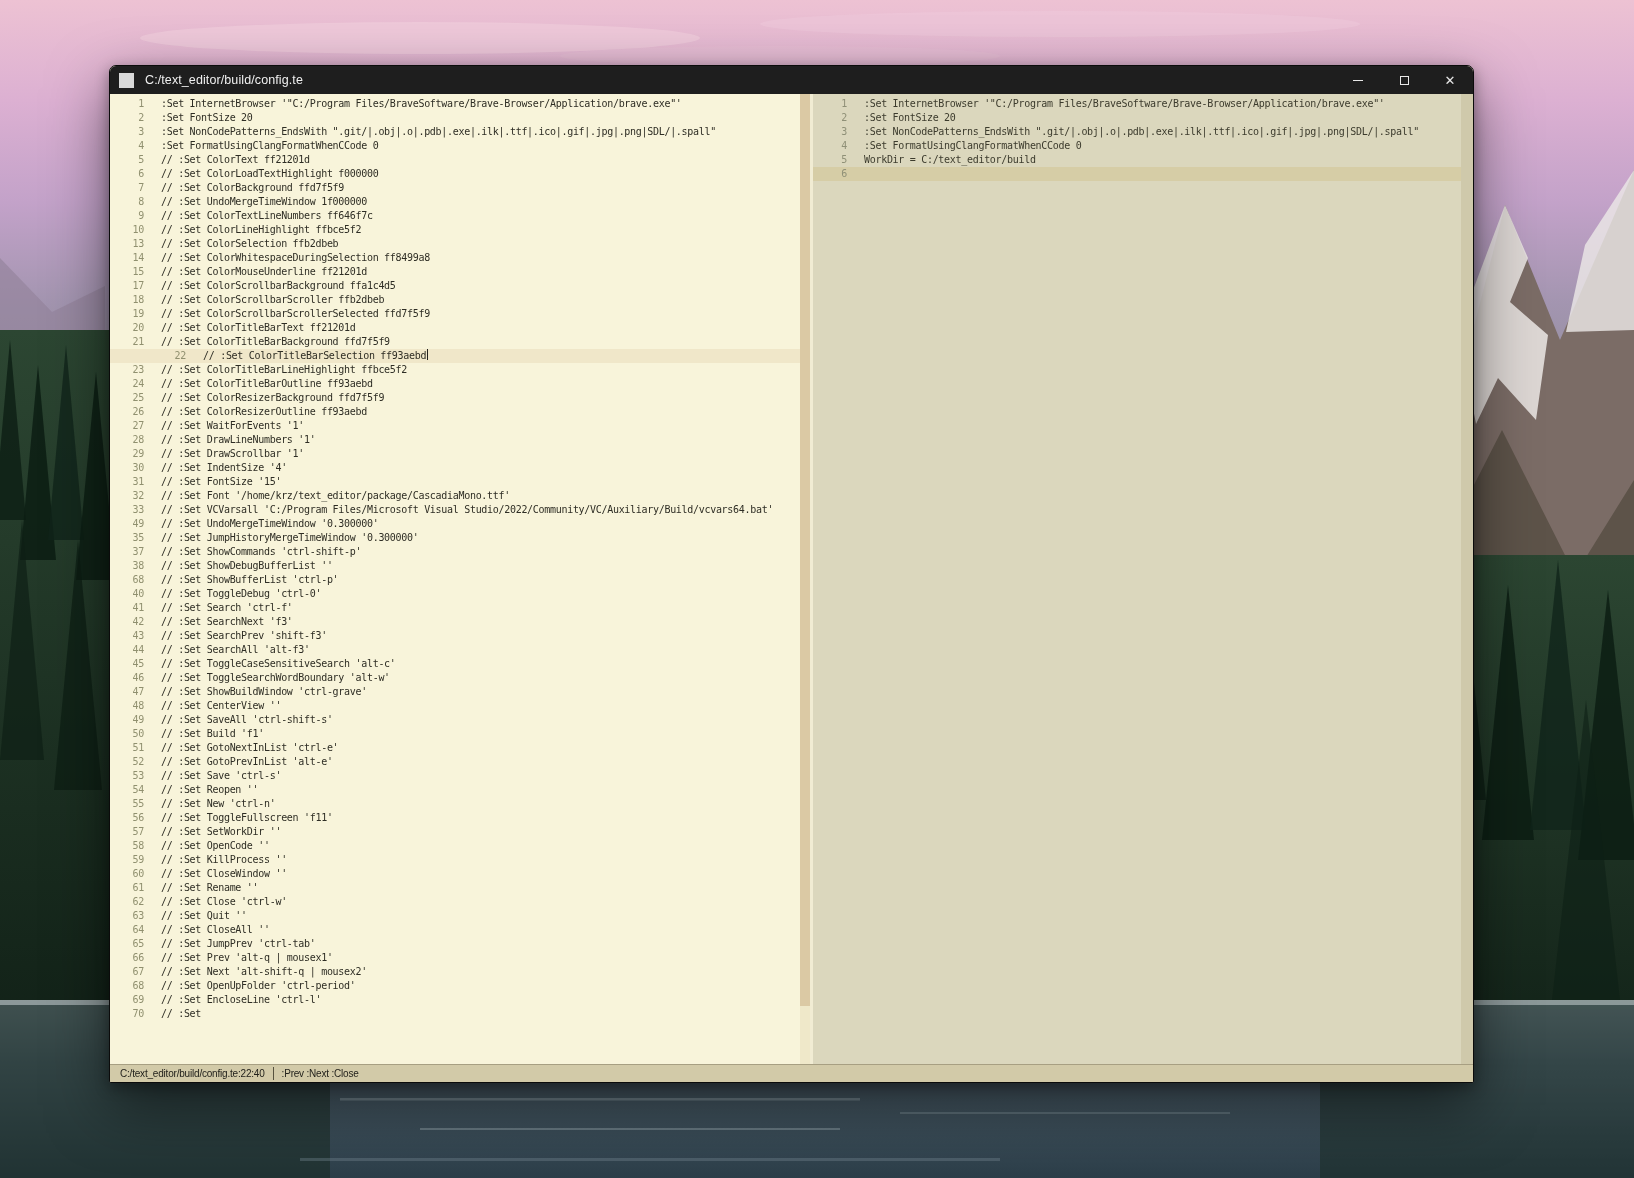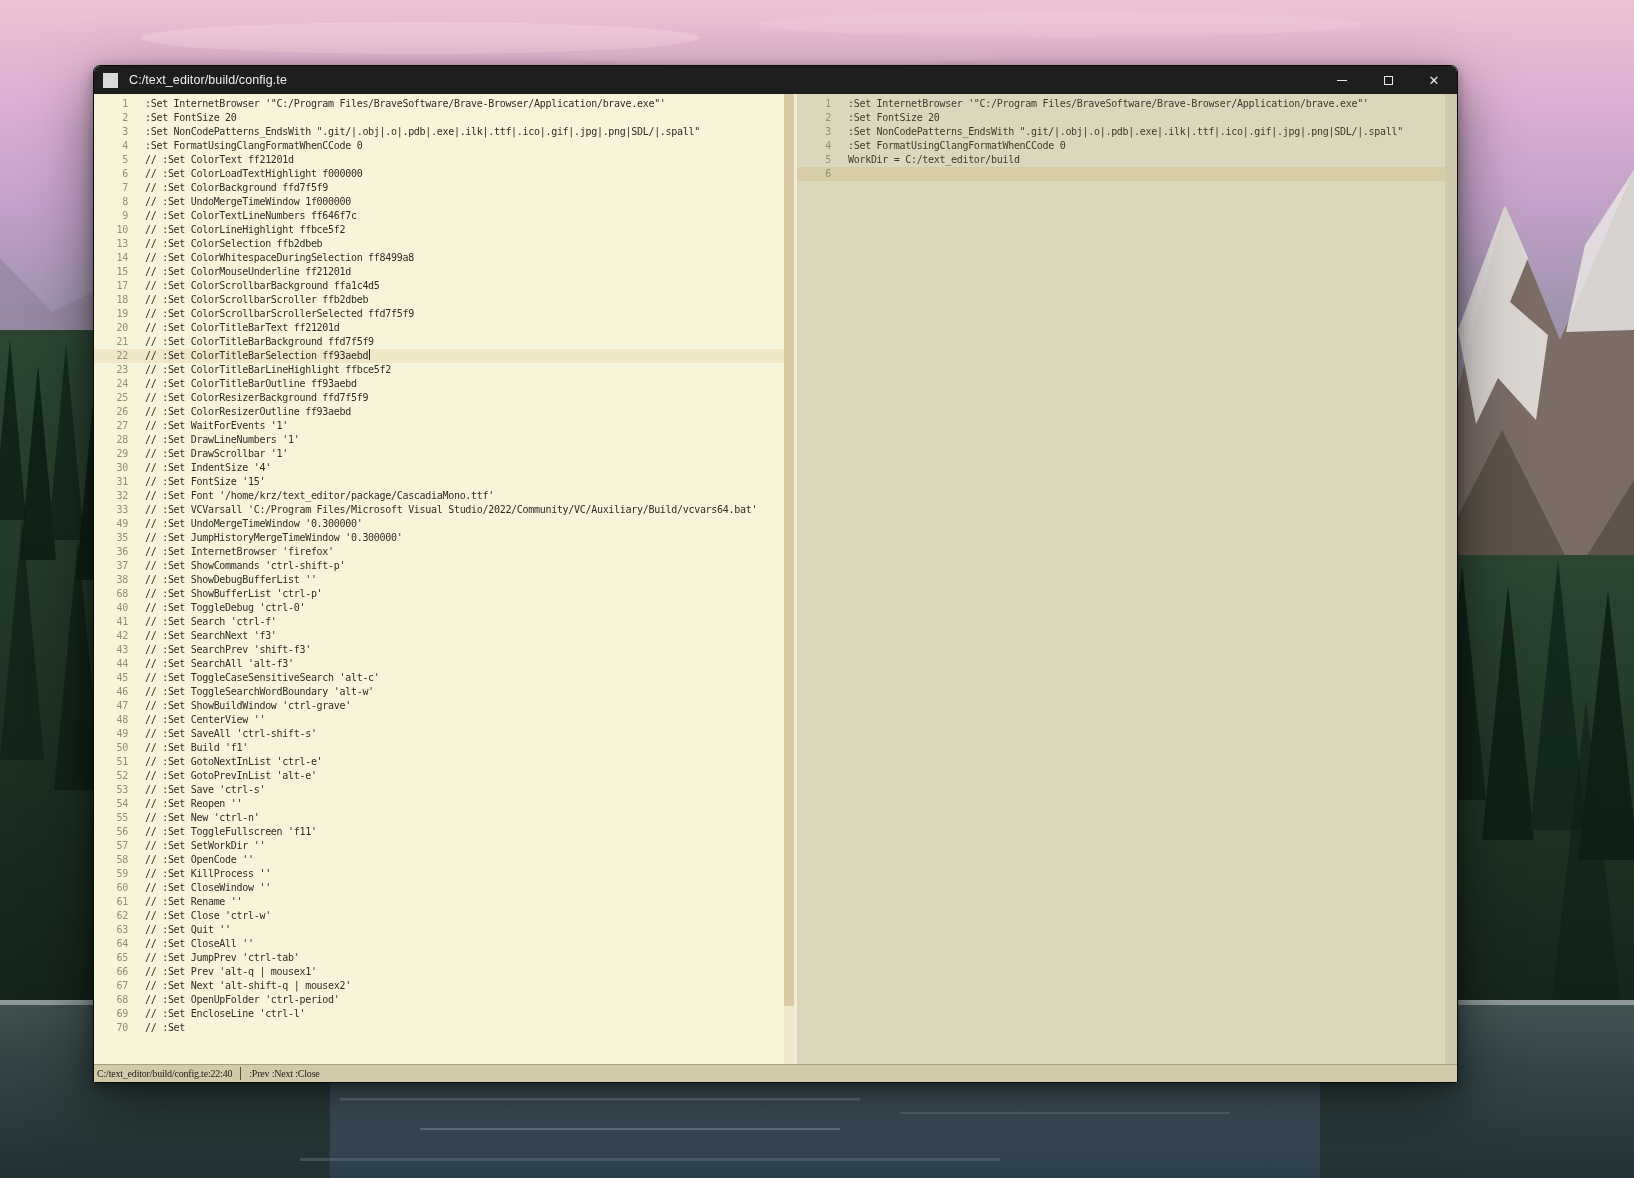--- a/index.html
+++ b/index.html
@@ -2,21 +2,21 @@
 <html style="--title-bar-bg: #1e1e1e; --left-pane-bg: #f8f4da; --right-pane-bg: #dbd7bd; --active-line-highlight: #f0e7c9; --inactive-line-highlight: #d6cda6; --status-bar-bg: #d2caa8; --line-number-color: #90906f; --text-color: #2e2d24; --scrollbar-thumb: #dbc9a4;"><head>
 <meta charset="utf-8">
 <style>
   * { margin:0; padding:0; box-sizing:border-box; }
   html,body { width:1634px; height:1178px; overflow:hidden; font-family:"Liberation Sans", sans-serif; }
   .desktop { position:relative; width:1634px; height:1178px; background:#8b8c96; }
   .wallpaper { position:absolute; inset:0; }
 
   
   .window {
-    position:absolute; left:93px; top:65px; width:1365px; height:1018px;
+    position:absolute; left:109px; top:65px; width:1365px; height:1018px;
     border:1px solid #0b0b0b; border-radius:7px 7px 2px 2px; overflow:hidden;
     box-shadow:0 22px 60px rgba(0,0,0,.5), 0 4px 14px rgba(0,0,0,.35);
     display:flex; flex-direction:column; background:var(--left-pane-bg,#f8f4da);
   }
   .titlebar {
     height:28px; flex:0 0 28px; background:var(--title-bar-bg,#1e1e1e);
     display:flex; align-items:center; color:#ededed;
   }
   .app-icon { width:15px; height:15px; background:#d9d9d9; margin-left:9px; flex:0 0 15px; }
   .title-text { margin-left:11px; font-size:12.5px; letter-spacing:.1px; color:#f0f0f0; white-space:nowrap; }
@@ -34,29 +34,29 @@
   .vscroll-left .thumb { position:absolute; left:0; top:0; width:100%; height:94%; background:var(--scrollbar-thumb,#dbc9a4); }
   .pane-divider { width:3px; flex:0 0 3px; background:#f1ecd3; }
   .pane-right { flex:1; background:var(--right-pane-bg,#dbd7bd); color:#3c3b2d; }
   .vscroll-right { width:12px; flex:0 0 12px; background:#d6d1b5; position:relative; }
   .vscroll-right .thumb { position:absolute; left:0; top:0; width:100%; height:100%; background:#cfc9ab; }
 
   .code-row { height:14px; line-height:14px; display:flex; white-space:pre; }
   .code-row .ln { width:34px; flex:0 0 34px; text-align:right; color:var(--line-number-color,#90906f); }
   .pane-right .code-row .ln { color:#8f9077; }
   .code-row .lt { margin-left:17px; }
-  .pane-left .code-row.current { background:var(--active-line-highlight,#f0e7c9); }
+  .pane-left .code-row.current { background:var(--active-line-highlight,#f0e7c9);padding-left:42px; }
   .pane-right .code-row.current { background:var(--inactive-line-highlight,#d6cda6); }
   .caret { display:inline-block; width:1.5px; height:11px; background:#21201d; vertical-align:-2px; margin-left:.5px; }
 
   .statusbar {
     height:18px; flex:0 0 18px; background:var(--status-bar-bg,#d2caa8);
     border-top:1px solid #a79f82; display:flex; align-items:center;
-    font-family:Liberation Serif, serif; font-size:10px; letter-spacing:-0.2px;
-    color:#23221c; padding-left:3px; white-space:pre;
+    font-family:Liberation Sans, sans-serif; font-size:10px; letter-spacing:-0.2px;
+    color:#23221c; padding-left:10px; white-space:pre;
   }
   .status-div { width:1px; height:13px; background:#57523e; margin:0 8px; flex:0 0 1px; }
 </style>
 </head>
 <body>
 
 <div class="desktop">
 
   <svg class="wallpaper" width="1634" height="1178" viewBox="0 0 1634 1178" preserveAspectRatio="none">
     <defs>
@@ -160,21 +160,20 @@
           <div class="code-row"><span class="ln">26</span><span class="lt">// :Set ColorResizerOutline ff93aebd</span></div>
           <div class="code-row"><span class="ln">27</span><span class="lt">// :Set WaitForEvents '1'</span></div>
           <div class="code-row"><span class="ln">28</span><span class="lt">// :Set DrawLineNumbers '1'</span></div>
           <div class="code-row"><span class="ln">29</span><span class="lt">// :Set DrawScrollbar '1'</span></div>
           <div class="code-row"><span class="ln">30</span><span class="lt">// :Set IndentSize '4'</span></div>
           <div class="code-row"><span class="ln">31</span><span class="lt">// :Set FontSize '15'</span></div>
           <div class="code-row"><span class="ln">32</span><span class="lt">// :Set Font '/home/krz/text_editor/package/CascadiaMono.ttf'</span></div>
           <div class="code-row"><span class="ln">33</span><span class="lt">// :Set VCVarsall 'C:/Program Files/Microsoft Visual Studio/2022/Community/VC/Auxiliary/Build/vcvars64.bat'</span></div>
           <div class="code-row"><span class="ln">49</span><span class="lt">// :Set UndoMergeTimeWindow '0.300000'</span></div>
           <div class="code-row"><span class="ln">35</span><span class="lt">// :Set JumpHistoryMergeTimeWindow '0.300000'</span></div>
-          <div class="code-row"><span class="ln">36</span><span class="lt">// :Set InternetBrowser 'firefox'</span></div>
           <div class="code-row"><span class="ln">37</span><span class="lt">// :Set ShowCommands 'ctrl-shift-p'</span></div>
           <div class="code-row"><span class="ln">38</span><span class="lt">// :Set ShowDebugBufferList ''</span></div>
           <div class="code-row"><span class="ln">68</span><span class="lt">// :Set ShowBufferList 'ctrl-p'</span></div>
           <div class="code-row"><span class="ln">40</span><span class="lt">// :Set ToggleDebug 'ctrl-0'</span></div>
           <div class="code-row"><span class="ln">41</span><span class="lt">// :Set Search 'ctrl-f'</span></div>
           <div class="code-row"><span class="ln">42</span><span class="lt">// :Set SearchNext 'f3'</span></div>
           <div class="code-row"><span class="ln">43</span><span class="lt">// :Set SearchPrev 'shift-f3'</span></div>
           <div class="code-row"><span class="ln">44</span><span class="lt">// :Set SearchAll 'alt-f3'</span></div>
           <div class="code-row"><span class="ln">45</span><span class="lt">// :Set ToggleCaseSensitiveSearch 'alt-c'</span></div>
           <div class="code-row"><span class="ln">46</span><span class="lt">// :Set ToggleSearchWordBoundary 'alt-w'</span></div>

